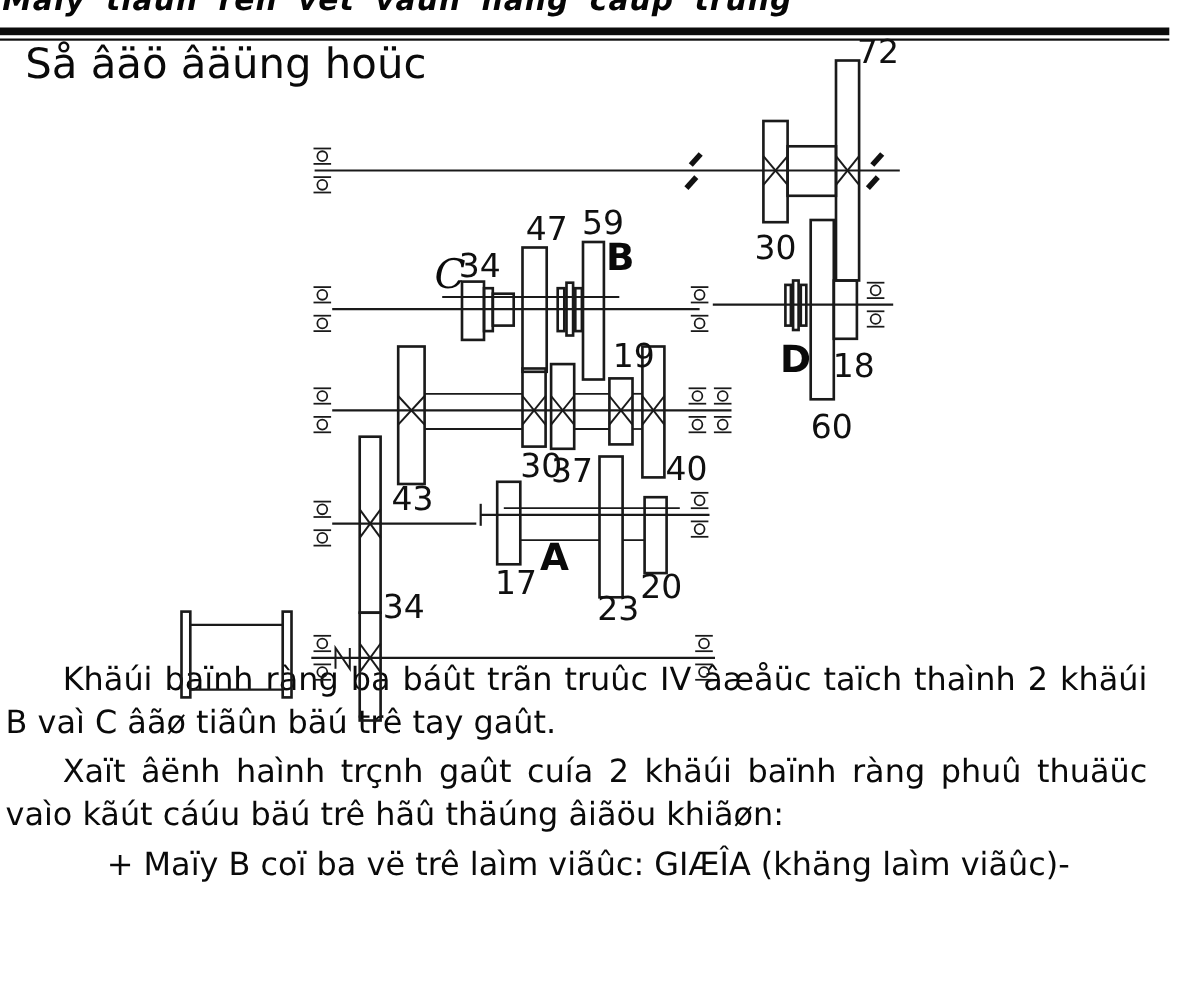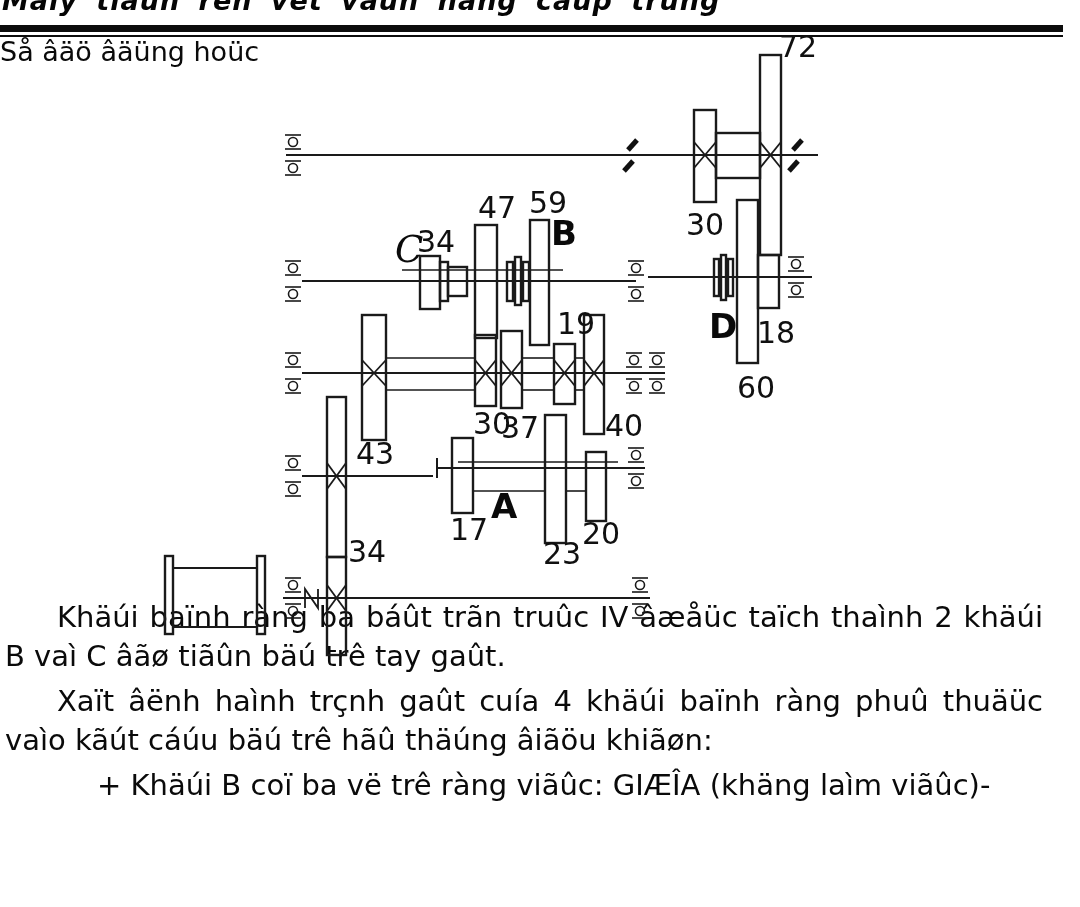--- a/index.html
+++ b/index.html
@@ -4,21 +4,21 @@
 <style>
   html,body{margin:0;padding:0;background:#ffffff;width:1080px;height:907px;
     font-family:"DejaVu Sans",sans-serif;color:#000;}
   .page{position:absolute;top:0;left:0;width:1080px;height:907px;overflow:hidden;background:#fff;}
 
   .clipped-header{position:absolute;top:-15px;left:2px;font-weight:bold;font-style:italic;
     font-size:27px;white-space:nowrap;letter-spacing:1px;word-spacing:8px;color:#050505;}
   .rule-a{position:absolute;top:25px;left:0;width:1063px;height:7px;background:#0c0c0c;}
   .rule-b{position:absolute;top:35px;left:0;width:1063px;height:2px;background:#0c0c0c;}
 
-  .heading{position:absolute;top:36px;left:0;font-size:27px;color:#0a0a0a;}
+  .heading{position:absolute;top:36px;left:23px;font-size:38px;color:#0a0a0a;}
 
   .bodytext{position:absolute;top:591px;left:5px;width:1038px;font-size:29px;
     line-height:38.6px;text-align:justify;color:#0a0a0a;z-index:1;}
   .bodytext p{margin:7px 0 0 0;text-indent:52px;}
   .bodytext p.plus{text-indent:92px;}
   .bodytext sub{font-size:0.62em;}
 
   svg.diagram{position:absolute;top:0;left:0;z-index:3;pointer-events:none;}
   .ln{stroke:#1a1a1a;stroke-width:2;fill:none;}
   .lnthin{stroke:#1a1a1a;stroke-width:1.6;fill:none;}
@@ -35,22 +35,22 @@
 <div class="page">
 
   <div class="clipped-header">Maïy tiãûn ren vêt vaûn nàng cáúp trung</div>
   <div class="rule-a"></div>
   <div class="rule-b"></div>
 
   <div class="heading">Så âäö âäüng hoüc</div>
 
   <div class="bodytext">
     <p>Khäúi baïnh ràng ba báût trãn truûc IV âæåüc taïch thaình 2 khäúi B vaì C âãø tiãûn bäú trê tay gaût.</p>
-    <p>Xaït âënh haình trçnh gaût cuía 4 khäúi baïnh ràng phuû thuäüc vaìo kãút cáúu bäú trê hãû thäúng âiãöu khiãøn:</p>
-    <p class="plus">+ Khäúi B coï ba vë trê ràng viãûc: GIÆÎA (khäng laìm viãûc)-</p>
+    <p>Xaït âënh haình trçnh gaût cuía 2 khäúi baïnh ràng phuû thuäüc vaìo kãút cáúu bäú trê hãû thäúng âiãöu khiãøn:</p>
+    <p class="plus">+ Maïy B coï ba vë trê laìm viãûc: GIÆÎA (khäng laìm viãûc)-</p>
   </div>
 
   <svg class="diagram" width="1080" height="907" viewBox="0 0 1080 907">
     <defs>
       <g id="brg">
         <line x1="-8" y1="-20" x2="8" y2="-20" class="lnthin"></line>
         <circle cx="0" cy="-13" r="4.5" class="lnthin"></circle>
         <line x1="-8" y1="-6" x2="8" y2="-6" class="lnthin"></line>
         <line x1="-8" y1="6" x2="8" y2="6" class="lnthin"></line>
         <circle cx="0" cy="13" r="4.5" class="lnthin"></circle>

